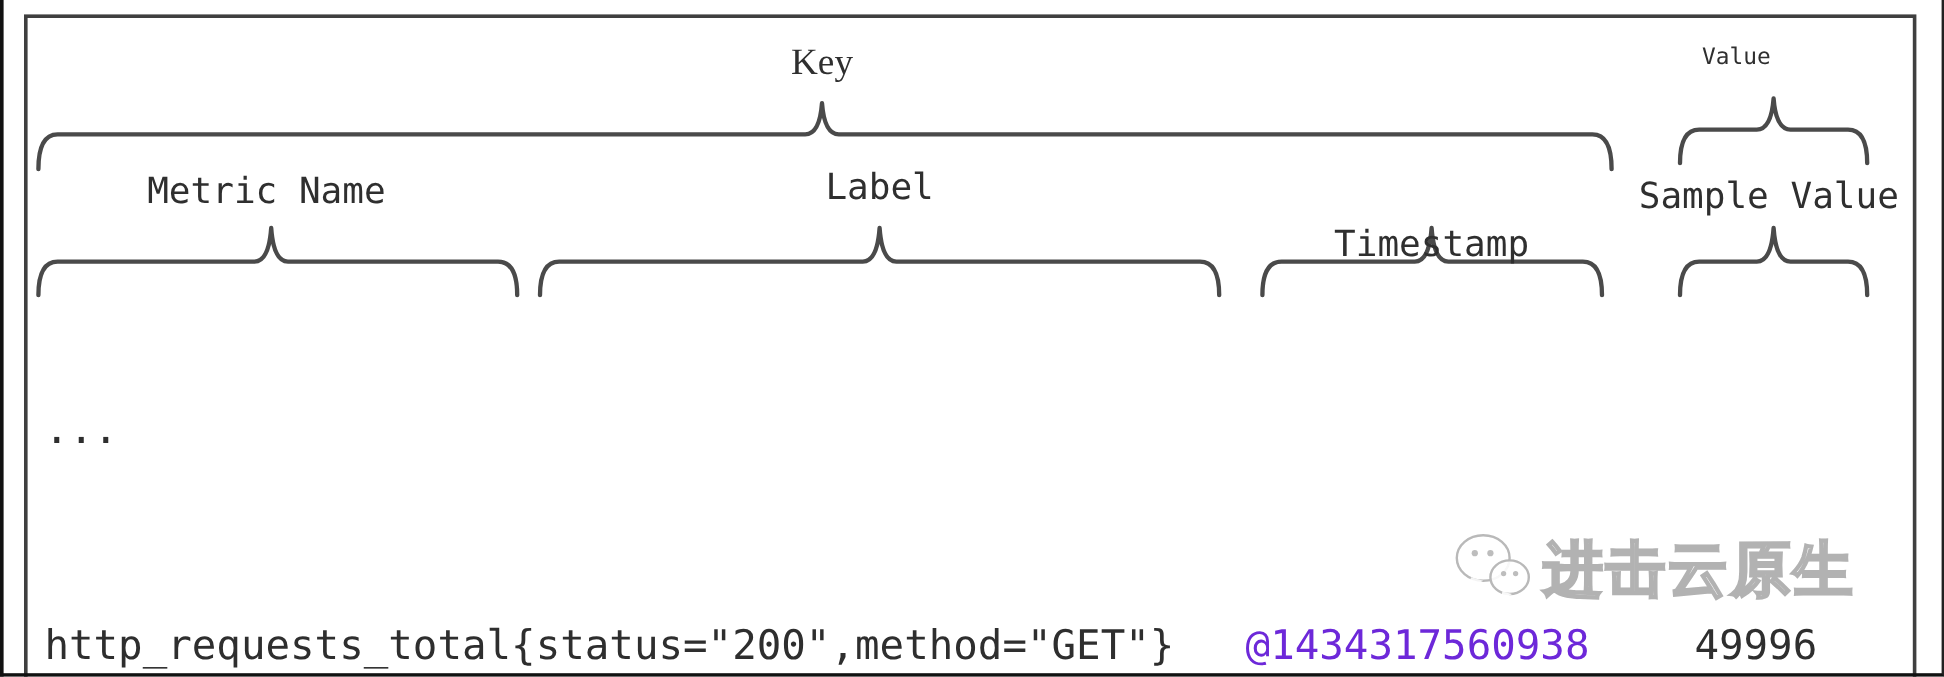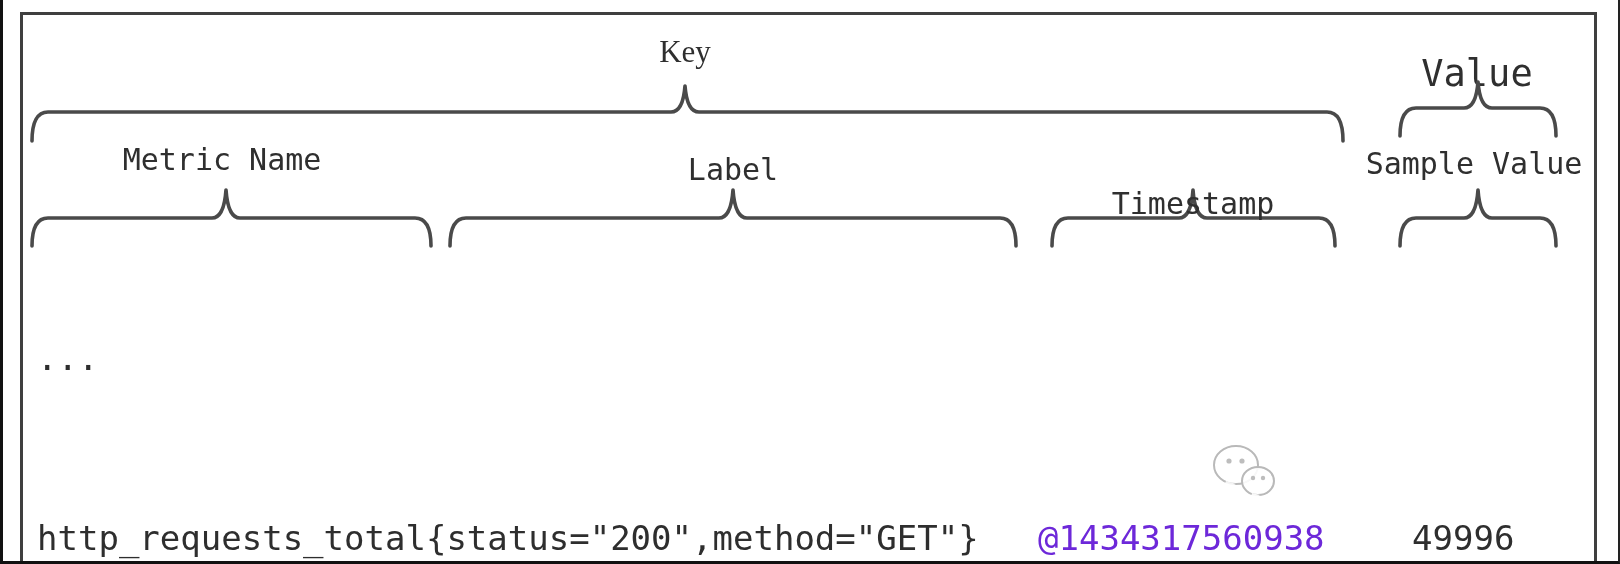--- a/index.html
+++ b/index.html
@@ -45,21 +45,21 @@
     -webkit-text-stroke:2px #a8a8a8;text-stroke:2px #a8a8a8;
     white-space:nowrap;letter-spacing:2px;
   }
 </style>
 </head>
 <body>
 
 <div class="panel"></div>
 
 <div class="caption cap-top" style="left:600px;top:34px;width:170px;font-family:Liberation Serif, serif;">Key</div>
-<div class="caption cap-top" style="left:1397px;top:36px;width:160px;font-size:37px;margin-top:16px;">Value</div>
+<div class="caption cap-top" style="left:1367px;top:36px;width:160px;font-size:19px;">Value</div>
 
 <div class="brace" id="br-key" style="left:30px;top:84px;">
     <svg width="1315" height="59" viewBox="0 0 1315 59">
       <path d="M 2 57 Q 2 28 18 28 L 641 28 Q 653 28 655 2 Q 657 28 669 28 L 1297 28 Q 1313 28 1313 57" fill="none" stroke="#4a4a4a" stroke-width="3.6" stroke-linecap="round" stroke-linejoin="round"></path>
     </svg>
   </div>
 <div class="brace" id="br-value" style="left:1398px;top:80px;">
     <svg width="160" height="58" viewBox="0 0 160 58">
       <path d="M 2 56 Q 2 28 18 28 L 66 28 Q 78 28 80 2 Q 82 28 94 28 L 142 28 Q 158 28 158 56" fill="none" stroke="#4a4a4a" stroke-width="3.6" stroke-linecap="round" stroke-linejoin="round"></path>
     </svg>
@@ -79,21 +79,21 @@
       <path d="M 2 58 Q 2 30 18 30 L 129 30 Q 141 30 143 2 Q 145 30 157 30 L 269 30 Q 285 30 285 58" fill="none" stroke="#4a4a4a" stroke-width="3.6" stroke-linecap="round" stroke-linejoin="round"></path>
     </svg>
   </div>
 <div class="brace" id="br-sv" style="left:1398px;top:188px;">
     <svg width="160" height="60" viewBox="0 0 160 60">
       <path d="M 2 58 Q 2 30 18 30 L 66 30 Q 78 30 80 2 Q 82 30 94 30 L 142 30 Q 158 30 158 58" fill="none" stroke="#4a4a4a" stroke-width="3.6" stroke-linecap="round" stroke-linejoin="round"></path>
     </svg>
   </div>
 
 <div class="caption cap-col" style="left:72px;top:142px;width:300px;">Metric Name</div>
-<div class="caption cap-col" style="left:583px;top:152px;width:300px;">Label</div>
+<div class="caption cap-col" style="left:583px;top:139px;width:300px;">Label</div>
 <div class="caption cap-col" style="left:1043px;top:142px;width:300px;margin-top:44px;">Timestamp</div>
 <div class="caption cap-col" style="left:1324px;top:146px;width:300px;">Sample Value</div>
 
 <div class="data-area">
   <div class="row"><span>...</span></div>
 
   <div class="row"><span class="col-series">http_requests_total{status="200",method="GET"}</span><span class="col-ts ts" style="color: #6d28d9;">@1434317560938</span><span class="col-val">49996</span></div>
 
   
 
@@ -114,15 +114,16 @@
         <path d="M18 44 L14 54 L28 47 Z" fill="rgba(255,255,255,0.85)" stroke="none"></path>
         <circle cx="21" cy="24" r="2.6" fill="#b0b0b0" stroke="none"></circle>
         <circle cx="34" cy="24" r="2.6" fill="#b0b0b0" stroke="none"></circle>
         <ellipse cx="50" cy="44" rx="16" ry="14" fill="rgba(255,255,255,0.9)"></ellipse>
         <path d="M44 56 L42 64 L52 58 Z" fill="rgba(255,255,255,0.9)" stroke="none"></path>
         <circle cx="45" cy="41" r="2.2" fill="#b0b0b0" stroke="none"></circle>
         <circle cx="55" cy="41" r="2.2" fill="#b0b0b0" stroke="none"></circle>
       </g>
     </svg>
   </span>
+  <span class="wm-text">进击云原生</span>
 </div>
 
 <div class="frame"></div>
 
 </body></html>

